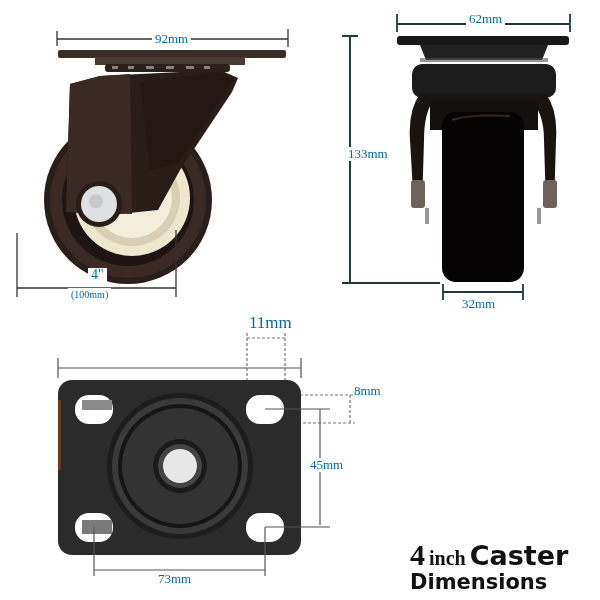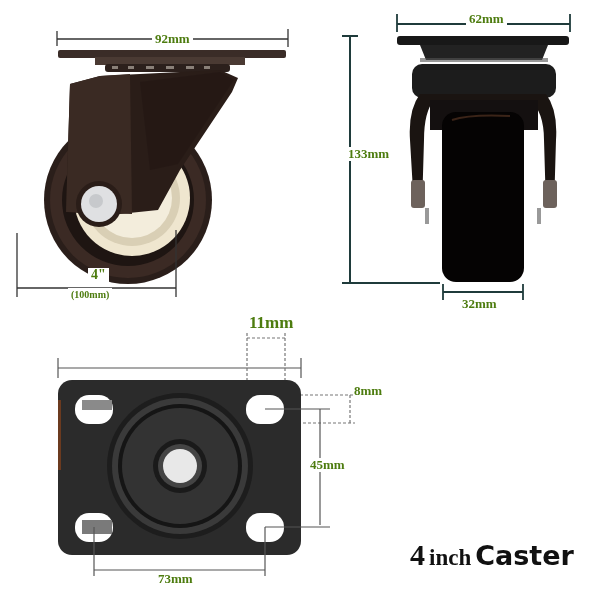--- a/index.html
+++ b/index.html
@@ -1,21 +1,21 @@
 <!DOCTYPE html>
 <html><head>
 <meta charset="utf-8">
 <style>
   html, body { margin: 0; padding: 0; background: #ffffff; }
   body { width: 600px; height: 600px; position: relative; overflow: hidden; font-family: "Liberation Serif", serif; }
   .layer { position: absolute; left: 0; top: 0; width: 600px; height: 600px; }
-  .lbl { position: absolute; font-family: "Liberation Serif", "DejaVu Serif", serif; font-weight: bold; font-size: 13px; color: #4d7c0f; white-space: nowrap; background: #fff; padding: 0 3px; line-height: 14px; }
+  .lbl { position: absolute; font-family: "Liberation Serif", "DejaVu Serif", serif; font-weight: normal; font-size: 13px; color: #0369a1; white-space: nowrap; background: #fff; padding: 0 3px; line-height: 14px; }
   .title { position: absolute; left: 410px; top: 540px; color: #111; line-height: 1; }
   .title .num { font-family: "Liberation Serif", serif; font-weight: bold; font-size: 30px; }
-  .title .unit { font-family: "Liberation Serif", serif; font-weight: bold; font-size: 23px; text-align: right; }
+  .title .unit { font-family: "Liberation Serif", serif; font-weight: bold; font-size: 20px; text-align: right; }
   .title .word { font-family: "DejaVu Sans", sans-serif; font-weight: bold; font-size: 27px; }
   .title .line2 { font-family: "DejaVu Sans", sans-serif; font-weight: bold; font-size: 21px; display: block; margin-top: 2px; }
 </style>
 </head>
 <body>
 
 <svg class="layer" viewBox="0 0 600 600" width="600" height="600">
 
   <g stroke="#333" stroke-width="1.3">
     <line x1="57" y1="31" x2="57" y2="46"></line>
@@ -163,13 +163,14 @@
 
 <div class="lbl" style="left:246px; top:316px; font-size:17px;">11mm</div>
 <div class="lbl" style="left:351px; top:384px; background:transparent;">8mm</div>
 <div class="lbl" style="left:307px; top:458px;">45mm</div>
 <div class="lbl" style="left:155px; top:572px;">73mm</div>
 
 <div class="title">
   <span class="num">4</span>
   <span class="unit">inch</span>
   <span class="word">Caster</span>
+  <span class="line2">Dimensions</span>
 </div>
 
 </body></html>

